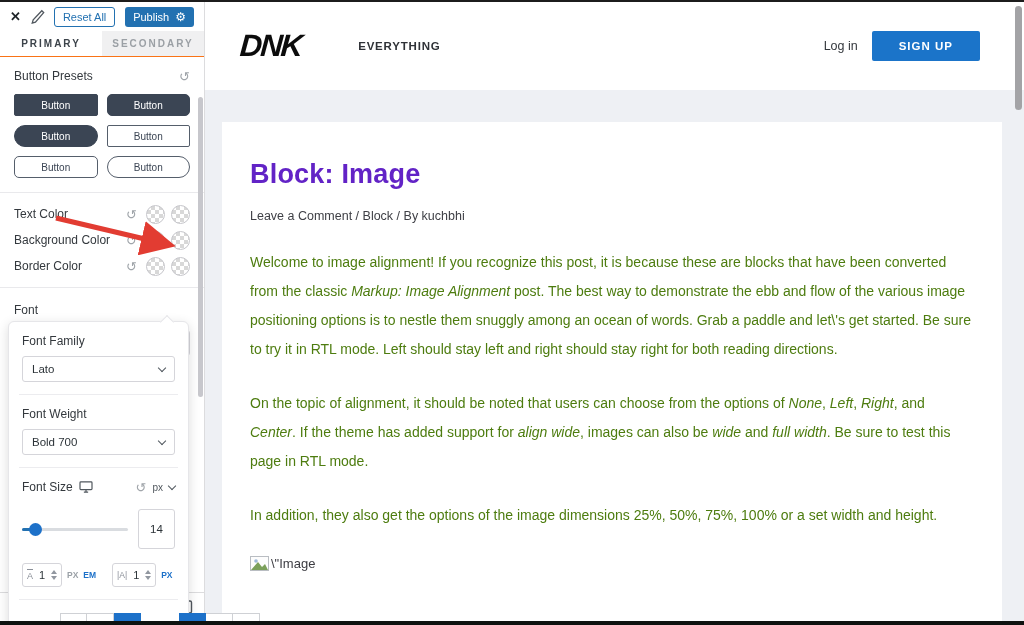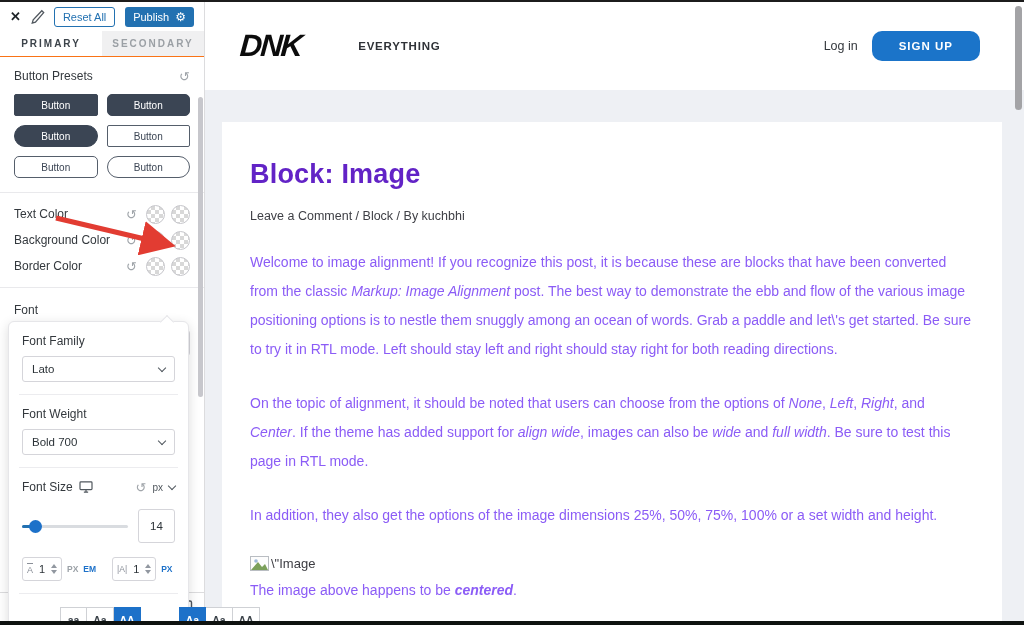--- a/index.html
+++ b/index.html
@@ -61,21 +61,21 @@
 
   .size-head { display:flex; align-items:center; }
   .size-head .ctl-label { margin-right:6px; }
   .size-right { margin-left:auto; display:flex; align-items:center; gap:6px; }
   .size-right .unit { font-size:10px; color:#50575e; }
   .slider-row { display:flex; align-items:center; gap:10px; margin-top:15px; }
   .slider { flex:1; position:relative; height:14px; }
   .slider .track { position:absolute; top:6px; left:0; right:0; height:3px; background:#d9dce0; border-radius:2px; }
   .slider .fill { position:absolute; top:6px; left:0; width:12%; height:3px; background:#2271b1; border-radius:2px; }
   .slider .thumb { position:absolute; top:1px; left:12%; width:13px; height:13px; margin-left:-6px; background:#1d71c9; border-radius:50%; }
-  .num-box { width:37px; height:34px; border:1px solid #d5d5da; border-radius:3px; font-size:11.5px; color:#2c3338; text-align:center; display:flex; align-items:center; justify-content:center; }
+  .num-box { width:37px; height:40px; border:1px solid #d5d5da; border-radius:3px; font-size:11.5px; color:#2c3338; text-align:center; display:flex; align-items:center; justify-content:center; }
 
   .space-row { display:flex; align-items:center; gap:5px; margin-top:14px; }
   .mini-input { height:24px; border:1px solid #d5d5da; border-radius:3px; display:flex; align-items:center; padding:0 4px; gap:4px; background:#fff; }
   .mini-input .val { font-size:11px; color:#2c3338; width:10px; text-align:center; }
   .mi-icon { font-size:8.5px; color:#8a8f98; line-height:1; }
   .lh-glyph { border-top:1.4px solid #8a8f98; padding-top:1px; font-size:9px; color:#8a8f98; }
   .stepper { display:flex; flex-direction:column; gap:2px; }
   .tri-up { width:0; height:0; border-left:3px solid transparent; border-right:3px solid transparent; border-bottom:4px solid #9197a0; }
   .tri-dn { width:0; height:0; border-left:3px solid transparent; border-right:3px solid transparent; border-top:4px solid #9197a0; }
   .unit-sm { font-size:8.5px; font-weight:700; color:#9aa0a6; }
@@ -96,26 +96,26 @@
   .dev-underline { position:absolute; bottom:0; right:56px; width:32px; height:3px; background:#2c3338; border-radius:2px 2px 0 0; }
 
   .arrow-overlay { position:absolute; left:48px; top:206px; z-index:30; pointer-events:none; }
 
   
   .preview { position:absolute; left:205px; top:2px; right:0; bottom:4px; background:#eef0f4; overflow:hidden; }
   .site-header { height:88px; background:#fff; display:flex; align-items:center; padding:0 44px 0 35px; }
   .logo { font-size:31px; font-weight:900; font-style:italic; letter-spacing:-2px; color:#0c0c0c; transform:skewX(-4deg); }
   .menu-item { margin-left:57px; font-size:11.5px; font-weight:700; letter-spacing:0.8px; color:#2f3237; }
   .login { margin-left:auto; font-size:12.5px; color:#33373c; }
-  .signup { margin-left:14px; background:#1b74c9; color:#fff; border:none; font-size:11.5px; font-weight:700; letter-spacing:1px; padding:9px 27px; border-radius:10px; font-family:inherit; }
+  .signup { margin-left:14px; background:#1b74c9; color:#fff; border:none; font-size:11.5px; font-weight:700; letter-spacing:1px; padding:9px 27px; border-radius:2px; font-family:inherit; }
 
   .page-card { position:absolute; left:17px; top:120px; width:780px; bottom:-10px; background:#fff; padding:37px 28px; }
   .post-title { font-size:27px; font-weight:600; color:#6223c6; letter-spacing:0.2px; }
   .post-meta { margin-top:19px; font-size:12.5px; color:#3f4046; }
-  .post-body p { margin-top:25px; font-size:14px; line-height:29px; color:#8b5cf6; }
+  .post-body p { margin-top:25px; font-size:14px; line-height:29px; color:#4d7c0f; }
   .img-line { margin-top:26px; display:flex; align-items:center; gap:2px; font-size:13px; color:#3c3c42; }
   .img-line + p { margin-top:5px; }
   .broken-img { flex:none; display:flex; }
 
   .page-scrollthumb { position:absolute; right:2px; top:4px; width:7px; height:104px; background:#a3a3a6; border-radius:4px; z-index:40; }
 </style>
 </head>
 <body>
 
 <div class="edge-top"></div>
@@ -332,21 +332,20 @@
       <div class="img-line">
         <span class="broken-img">
           <svg width="19" height="15" viewBox="0 0 19 15">
               <rect x="0.5" y="0.5" width="18" height="14" fill="#fdfdfd" stroke="#b9bdc2"></rect>
               <circle cx="6" cy="5" r="1.8" fill="#9db8d8"></circle>
               <path d="M1 14 L8 6 L12 11 L15 8 L18 14 z" fill="#7ba05b"></path>
             </svg>
         </span>
         <span>\"Image</span>
       </div>
-      <p><span>The image above happens to be </span><span style="font-style: italic; font-weight: 700;">centered</span><span>.</span></p>
 
     </div>
   </div>
 
   <div class="page-scrollthumb"></div>
 </div>
 
 <div class="edge-bottom"></div>
 
 </body></html>

